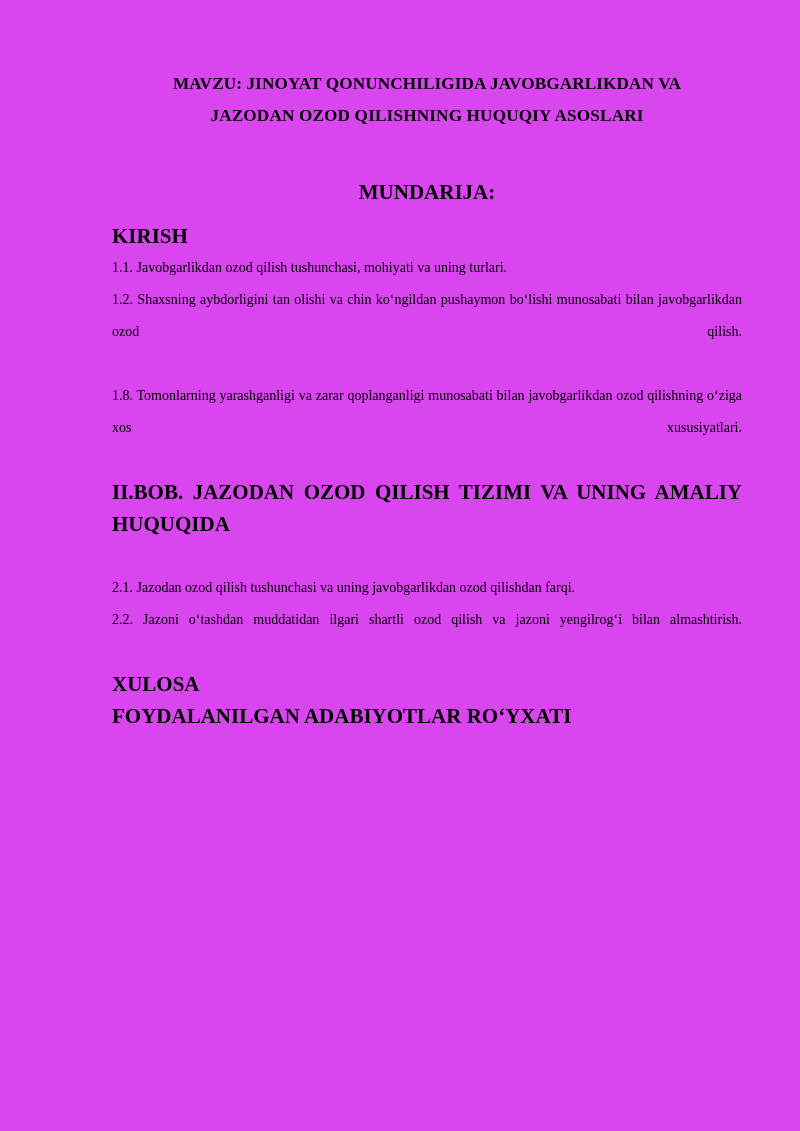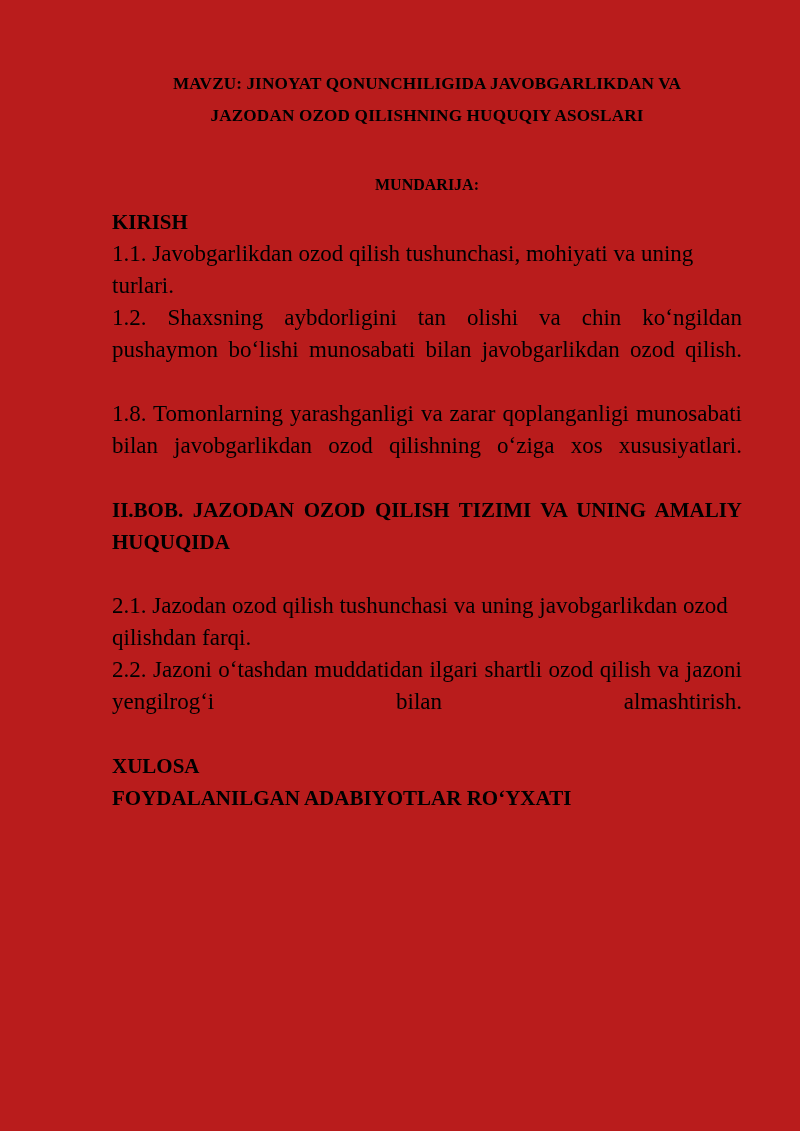--- a/index.html
+++ b/index.html
@@ -48,31 +48,31 @@
   .doc-title .tline-2 {
     letter-spacing: 0.15px;
   }
 
   
   .gap-line {
     height: 32px;
   }
 
   .toc-heading {
-    font-size: 16px;
+    font-size: 21px;
     font-weight: bold;
     text-align: center;
     line-height: 32px;
-    margin: 5px;
+    margin: 12px;
   }
 
   
   p.item {
     margin: 0;
-    font-size: 23px;
+    font-size: 14px;
     line-height: 32px;
     text-align: justify;
     text-justify: inter-word;
     hyphens: none;
   }
   p.item.bold {
     font-weight: bold;
     font-size: 21px;
   }
   
@@ -84,21 +84,21 @@
   p.item.nojust {
     text-align: left;
   }
   p.item.nojust::after {
     content: none;
   }
 </style>
 </head>
 <body style="background: rgb(255, 255, 255); color: rgb(0, 0, 0);">
 
-<div class="page" style="background: #b91c1c;">
+<div class="page" style="background: #d946ef;">
   <div class="content">
 
     <h1 class="doc-title">
       <span class="tline tline-1">MAVZU: JINOYAT QONUNCHILIGIDA JAVOBGARLIKDAN VA</span>
       <span class="tline tline-2">JAZODAN OZOD QILISHNING HUQUQIY ASOSLARI</span>
     </h1>
 
     <div class="gap-line"></div>
 
     <h2 class="toc-heading">MUNDARIJA:</h2>

